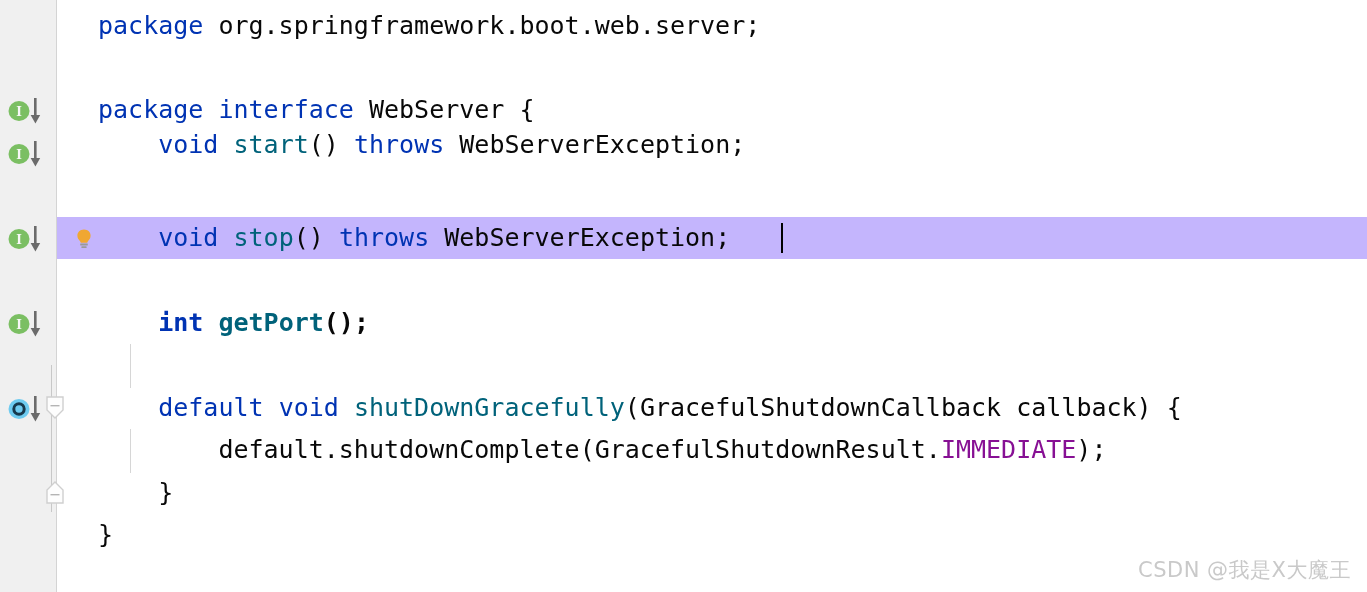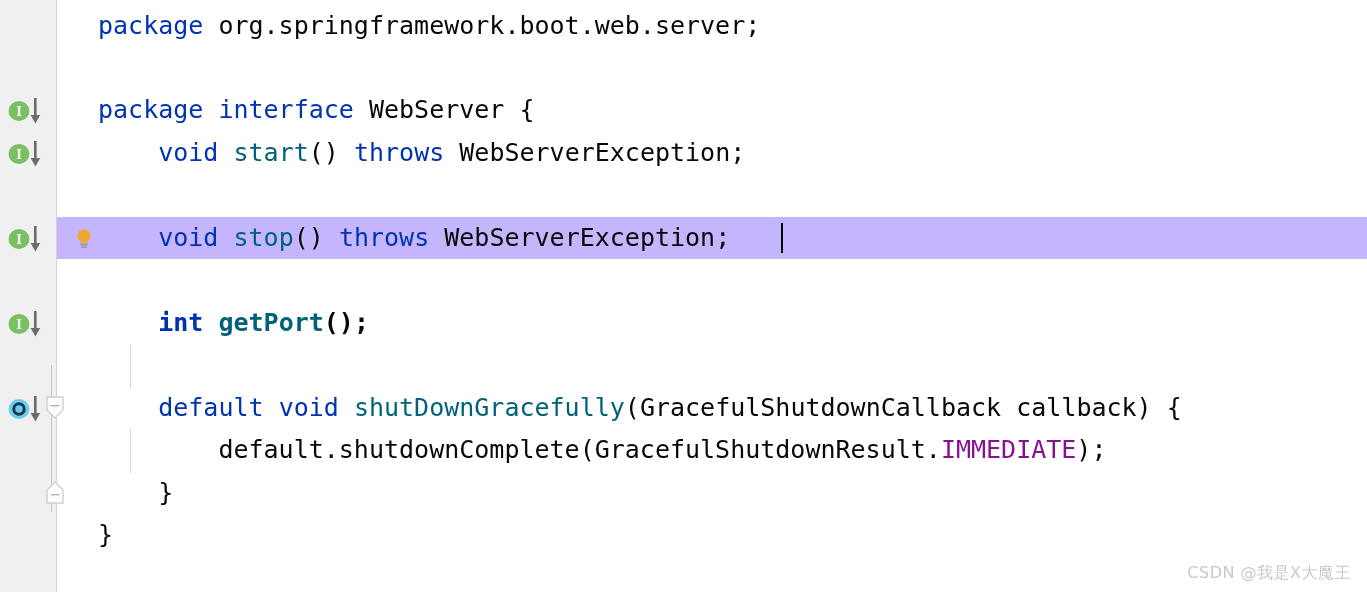--- a/index.html
+++ b/index.html
@@ -123,39 +123,39 @@
     background: #000000;
     z-index: 8;
   }
 
   
   #watermark {
     position: absolute;
     right: 16px;
     bottom: 8px;
     font-family: "DejaVu Sans", sans-serif;
-    font-size: 16px;
+    font-size: 21px;
     color: #c9c9c9;
     letter-spacing: 0.5px;
     z-index: 9;
     white-space: nowrap;
   }
 </style>
 </head>
 <body>
 
 <div id="editor-root">
 
   <div id="gutter"></div>
 
   <div id="rows-layer">
       <div class="line-row" style="top: 5px;"><div class="line-code"><span class="kw">package</span><span class="plain"> org.springframework.boot.web.server;</span></div></div>
       <div class="line-row" style="top: 47px;"><div class="line-code"></div></div>
       <div class="line-row" style="top: 89px;"><div class="line-code"><span class="kw">package interface</span><span class="plain"> WebServer {</span></div></div>
-      <div class="line-row" style="top: 132px;"><div class="line-code"><span class="plain">    </span><span class="kw">void</span><span class="plain"> </span><span class="meth">start</span><span class="plain">() </span><span class="kw">throws</span><span class="plain"> WebServerException;</span></div></div>
+      <div class="line-row" style="top: 124px;"><div class="line-code"><span class="plain">    </span><span class="kw">void</span><span class="plain"> </span><span class="meth">start</span><span class="plain">() </span><span class="kw">throws</span><span class="plain"> WebServerException;</span></div></div>
       <div class="line-row" style="top: 174px;"><div class="line-code"></div></div>
       <div class="line-row line-highlight" style="top: 217px;"><div class="line-code"><span class="plain">    </span><span class="kw">void</span><span class="plain"> </span><span class="meth">stop</span><span class="plain">() </span><span class="kw">throws</span><span class="plain"> WebServerException;</span></div></div>
       <div class="line-row" style="top: 259px;"><div class="line-code"></div></div>
       <div class="line-row" style="top: 302px; font-weight: bold;"><div class="line-code"><span class="plain">    </span><span class="kw">int</span><span class="plain"> </span><span class="meth">getPort</span><span class="plain">();</span></div></div>
       <div class="line-row" style="top: 344px;"><div class="line-code"></div></div>
       <div class="line-row" style="top: 387px;"><div class="line-code"><span class="plain">    </span><span class="kw">default void</span><span class="plain"> </span><span class="meth">shutDownGracefully</span><span class="plain">(GracefulShutdownCallback callback) {</span></div></div>
       <div class="line-row" style="top: 429px;"><div class="line-code"><span class="plain">        default.shutdownComplete(GracefulShutdownResult.</span><span class="const">IMMEDIATE</span><span class="plain">);</span></div></div>
       <div class="line-row" style="top: 472px;"><div class="line-code"><span class="plain">    }</span></div></div>
       <div class="line-row" style="top: 514px;"><div class="line-code"><span class="plain">}</span></div></div>
     </div>

